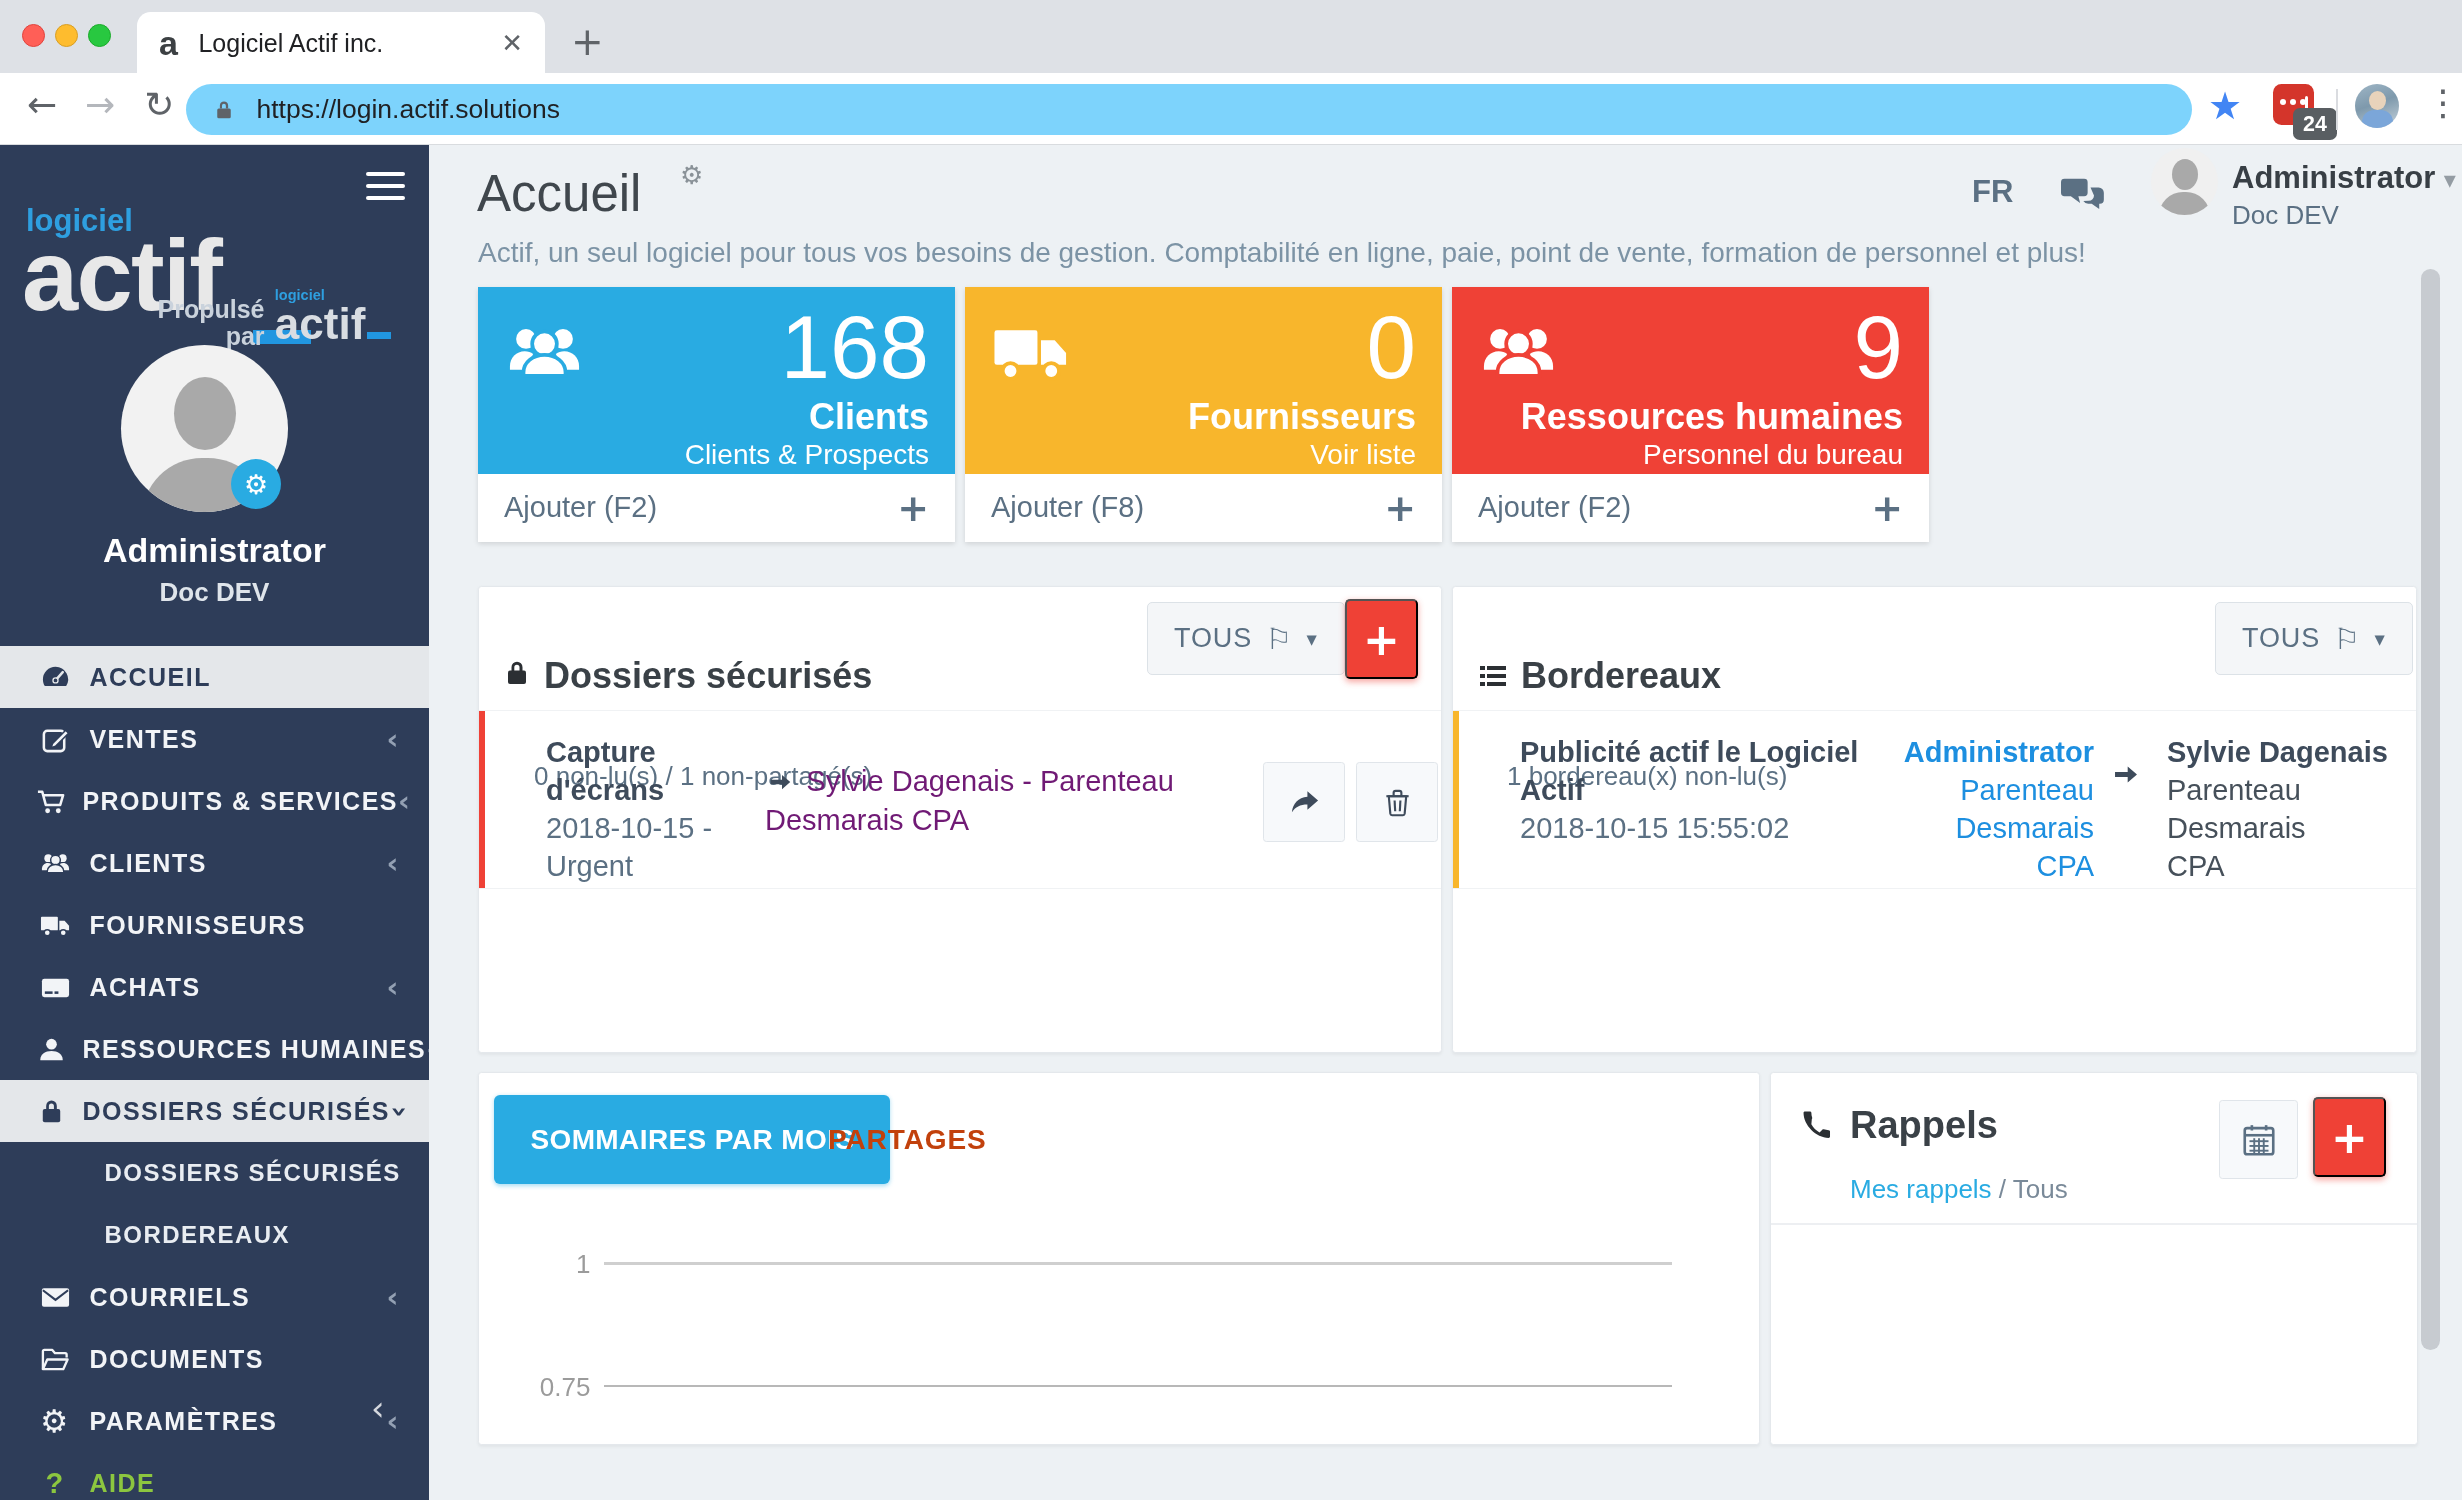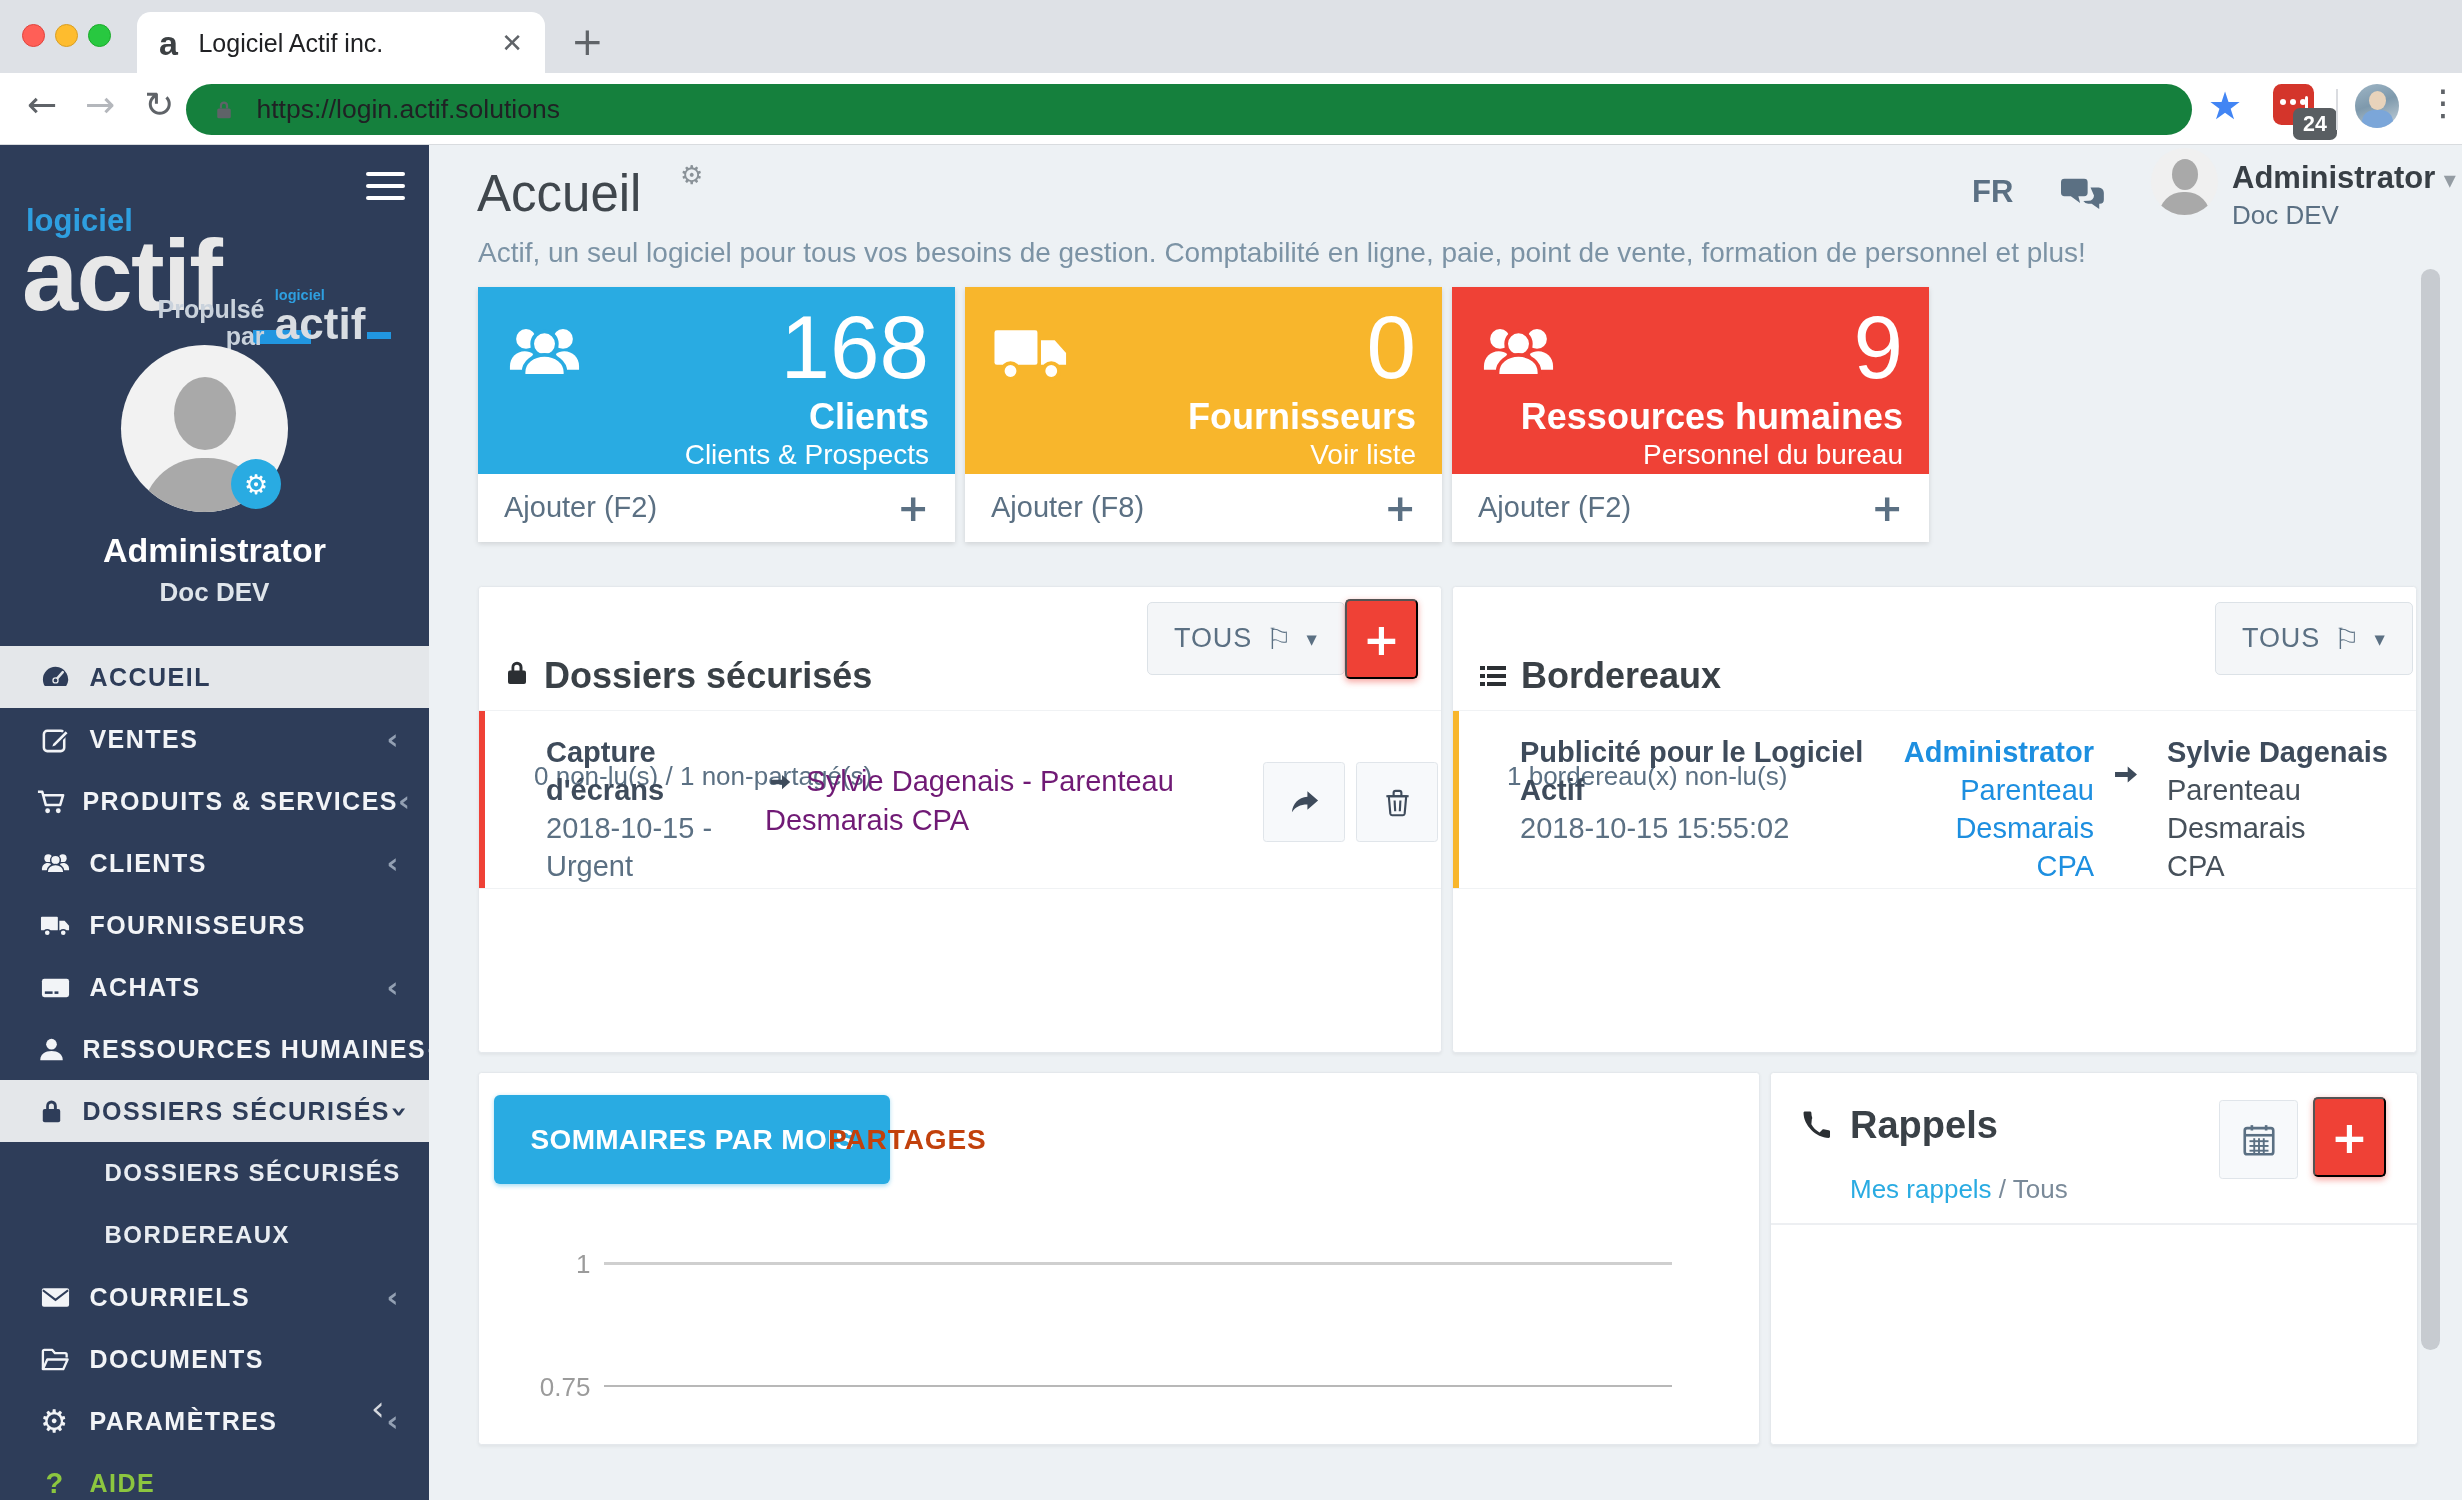--- a/index.html
+++ b/index.html
@@ -19,21 +19,21 @@
   .tab-favicon { font-size:34px; font-weight:bold; color:#3C4043; }
   .tab-title { flex:1; margin-left:20.5px; font-size:25px; color:#202124; white-space:nowrap; overflow:hidden; }
   .tab-close { font-size:26px; color:#5F6368; margin-left:10.3px; }
   .newtab { position:absolute; left:571px; top:19px; font-size:39px; color:#5F6368; }
   .toolbar { position:absolute; left:0; top:73px; width:2462px; height:72px; background:#FFFFFF;
              border-bottom:1.7px solid #D9DCDF; }
   .navbtn { position:absolute; top:84px; font-size:36px; color:#5F6368; }
   .navbtn.back { left:27px; }
   .navbtn.fwd  { left:85px; color:#B4B7BC; }
   .navbtn.reload { left:144px; }
-  .urlpill { position:absolute; left:186px; top:84px; width:2006px; height:51px; background:#15803d;
+  .urlpill { position:absolute; left:186px; top:84px; width:2006px; height:51px; background:#7dd3fc;
              border-radius:26px; display:flex; align-items:center; padding:0 26px; }
   .url-lock { width:24px; height:24px; color:#5F6368; }
   .url-text { margin-left:20.5px; font-size:26.5px; color:#202124; }
   .star { position:absolute; left:2208px; top:84px; font-size:38px; color:#4285F4; }
   .ext { position:absolute; left:2273px; top:84px; width:41px; height:41px; border-radius:8.5px; background:#D4352B; }
   .ext-dots { position:absolute; left:6.8px; top:15.4px; display:flex; gap:4.3px; }
   .ext-dots i { width:6px; height:6px; border-radius:50%; background:#fff; }
   .ext-bar { position:absolute; right:6px; top:12px; width:3.4px; height:17px; background:#fff; border-radius:1.7px; }
   .ext-badge { position:absolute; left:2293px; top:108px; min-width:44px; height:32px; background:#595E62;
                border-radius:6.8px; color:#fff; font-size:21.4px; font-weight:bold; display:flex;
@@ -508,21 +508,21 @@
       <h2 class="panel-title" style="left:68px;top:68px;">Bordereaux</h2>
       <div class="panel-sub" style="left:54px;top:174px;">1 bordereau(x) non-lu(s)</div>
       <button class="btn-filter" style="left:762px;top:15.4px;">
         <span>TOUS</span>
         <span class="flag glyph">⚐</span>
         <span class="caret glyph">▾</span>
       </button>
       <div class="panel-row">
         <span class="row-stripe" style="background:#F8B62C;"></span>
         <div class="row-name">
-          <div class="b">Publicité pour le Logiciel</div>
+          <div class="b">Publicité actif le Logiciel</div>
           <div class="b">Actif</div>
           <div class="g">2018-10-15 15:55:02</div>
         </div>
         <div class="col-from">
           <div class="b">Administrator</div>
           <div>Parenteau Desmarais</div>
           <div>CPA</div>
         </div>
         <svg class="col-arrow" viewBox="0 0 32 32" fill="currentColor">
             <path d="M3 13h15V6.5L29 16 18 25.5V19H3z"></path>

